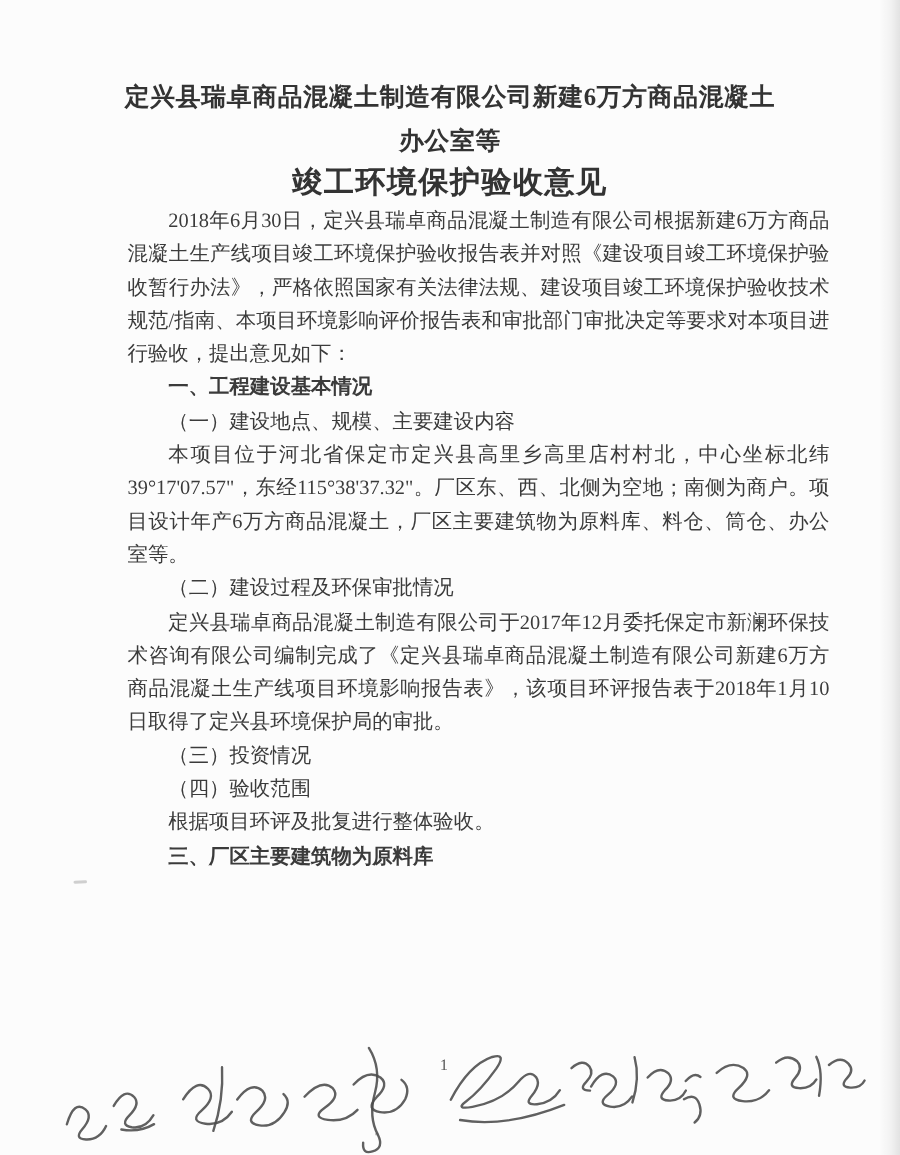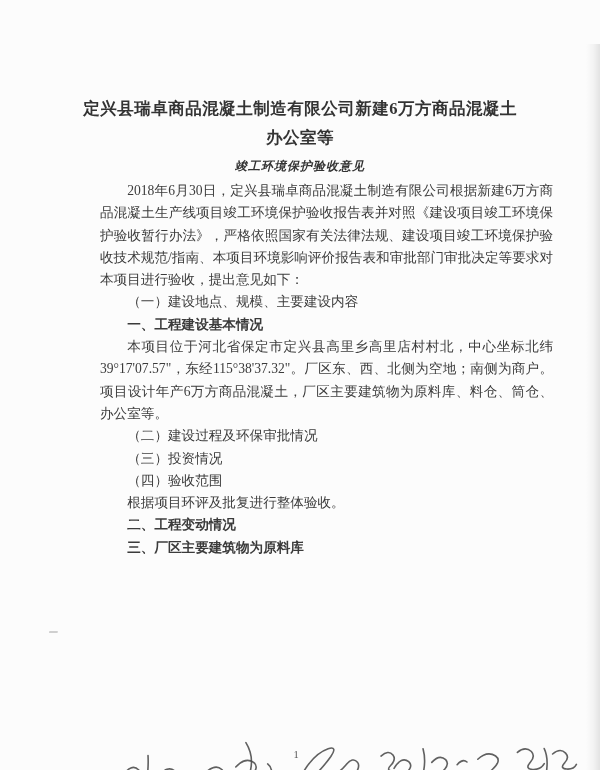--- a/index.html
+++ b/index.html
@@ -6,38 +6,37 @@
   body {
     width: 600px; height: 770px;
     background: var(--paper, #fcfcfc);
     font-family: "Liberation Serif", "DejaVu Serif", serif;
     overflow: hidden;
     position: relative;
   }
   .page {
     position: absolute; inset: 0;
     background: var(--paper, #fcfcfc);
-    margin-top: 44px;
   }
   
   .edge-right {
     position: absolute; top: 0; bottom: 0; right: 0; width: 14px;
     background: linear-gradient(to right, rgba(0,0,0,0) 0%, rgba(0,0,0,0.04) 55%, rgba(0,0,0,0.10) 100%);
     pointer-events: none;
   }
   .titles {
     position: absolute; top: 50px; left: 0; right: 0;
     text-align: center;
     color: var(--title-ink, #333);
     font-weight: bold;
   }
   .title-line { line-height: 29px; font-size: 16.5px; letter-spacing: 0.5px; }
-  .subtitle-line { line-height: 29px; font-size: 12px; letter-spacing: 1px; font-style: italic; }
+  .subtitle-line { line-height: 29px; font-size: 20px; letter-spacing: 1px; }
   .doc-body {
-    position: absolute; top: 136px; left: 100px; right: 47px;
+    position: absolute; top: 136px; left: 85px; right: 47px;
     color: var(--ink, #3b3b3b);
     font-size: 13.6px; line-height: 22.3px;
   }
   .block { margin: 0; text-align: justify; text-indent: 2em; }
   .block.section { font-weight: bold; text-align: left; }
   .block.sub { text-align: left; }
   
   .artifact-dash {
     position: absolute; left: 49px; top: 587px; width: 9px; height: 2px;
     background: #cfcfcf; border-radius: 1px; transform: rotate(-2deg);
@@ -68,28 +67,28 @@
 <div class="page">
 
   <div class="titles">
     <div class="title-line">定兴县瑞卓商品混凝土制造有限公司新建6万方商品混凝土</div>
     <div class="title-line">办公室等</div>
     <div class="subtitle-line">竣工环境保护验收意见</div>
   </div>
 
   <div class="doc-body" id="doc-body">
       <p class="block para">2018年6月30日，定兴县瑞卓商品混凝土制造有限公司根据新建6万方商品混凝土生产线项目竣工环境保护验收报告表并对照《建设项目竣工环境保护验收暂行办法》，严格依照国家有关法律法规、建设项目竣工环境保护验收技术规范/指南、本项目环境影响评价报告表和审批部门审批决定等要求对本项目进行验收，提出意见如下：</p>
+      <p class="block section">一、工程建设基本情况</p>
       <p class="block sub">（一）建设地点、规模、主要建设内容</p>
-      <p class="block section">一、工程建设基本情况</p>
       <p class="block para">本项目位于河北省保定市定兴县高里乡高里店村村北，中心坐标北纬39°17'07.57"，东经115°38'37.32"。厂区东、西、北侧为空地；南侧为商户。项目设计年产6万方商品混凝土，厂区主要建筑物为原料库、料仓、筒仓、办公室等。</p>
       <p class="block sub">（二）建设过程及环保审批情况</p>
+      <p class="block para">定兴县瑞卓商品混凝土制造有限公司于2017年12月委托保定市新澜环保技术咨询有限公司编制完成了《定兴县瑞卓商品混凝土制造有限公司新建6万方商品混凝土生产线项目环境影响报告表》，该项目环评报告表于2018年1月10日取得了定兴县环境保护局的审批。</p>
       <p class="block sub">（三）投资情况</p>
       <p class="block sub">（四）验收范围</p>
       <p class="block para">根据项目环评及批复进行整体验收。</p>
-      <p class="block section">二、工程变动情况</p>
       <p class="block section">三、厂区主要建筑物为原料库</p>
     </div>
 
   <div class="artifact-dash"></div>
   <div class="artifact-dot"></div>
 
   <div class="signature-row">
     <svg width="600" height="85" viewBox="0 0 600 85" xmlns="http://www.w3.org/2000/svg">
       <g transform="rotate(-4 80 55)" aria-label="赵新风">
         <path class="sig-stroke" d="M44 62 q6 -16 13 -9 q5 5 -3 13 q-6 6 2 7 q9 1 14 -8"></path>

